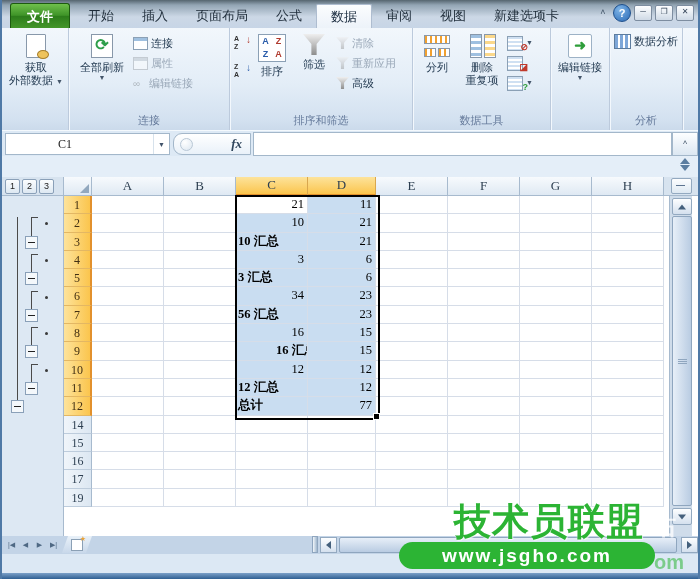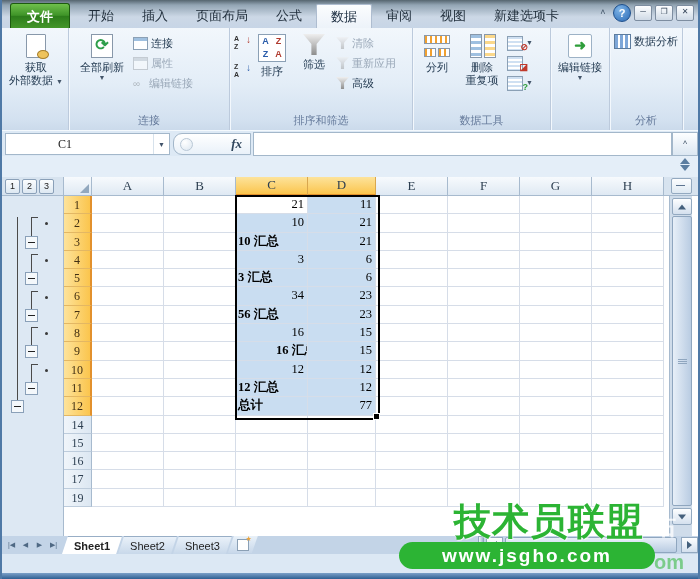--- a/index.html
+++ b/index.html
@@ -616,25 +616,20 @@
     </div>
   </div>
 
   <div class="tabsrow">
     <div class="navbtns">
       <div class="navb">|◀</div>
       <div class="navb">◀</div>
       <div class="navb">▶</div>
       <div class="navb">▶|</div>
     </div>
-    <div id="sheettabs" style="display:flex">
-        <div class="stab active">Sheet1</div>
-        <div class="stab">Sheet2</div>
-        <div class="stab">Sheet3</div>
-      </div>
     <div class="instab">
         <span class="insicon"></span>
       </div>
     <div class="hscrollzone">
       <div style="flex:0 0 212px"></div>
       <div class="hsplit"></div>
       <div class="hsb">
           <div class="tri-l"></div>
         </div>
       <div class="hthumb"></div>

